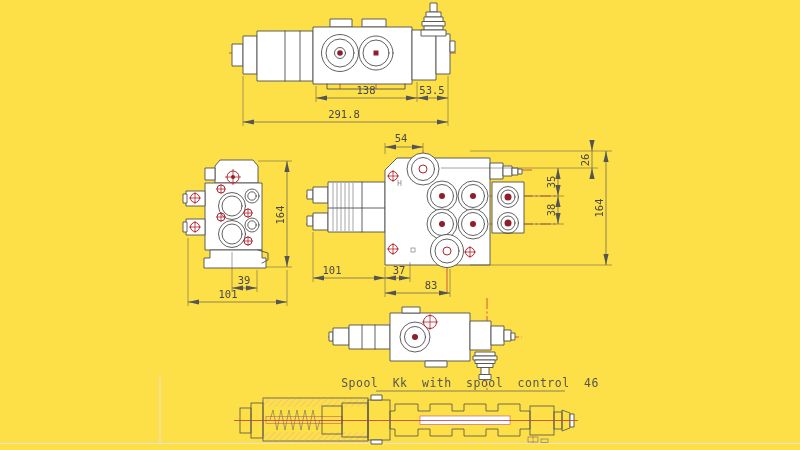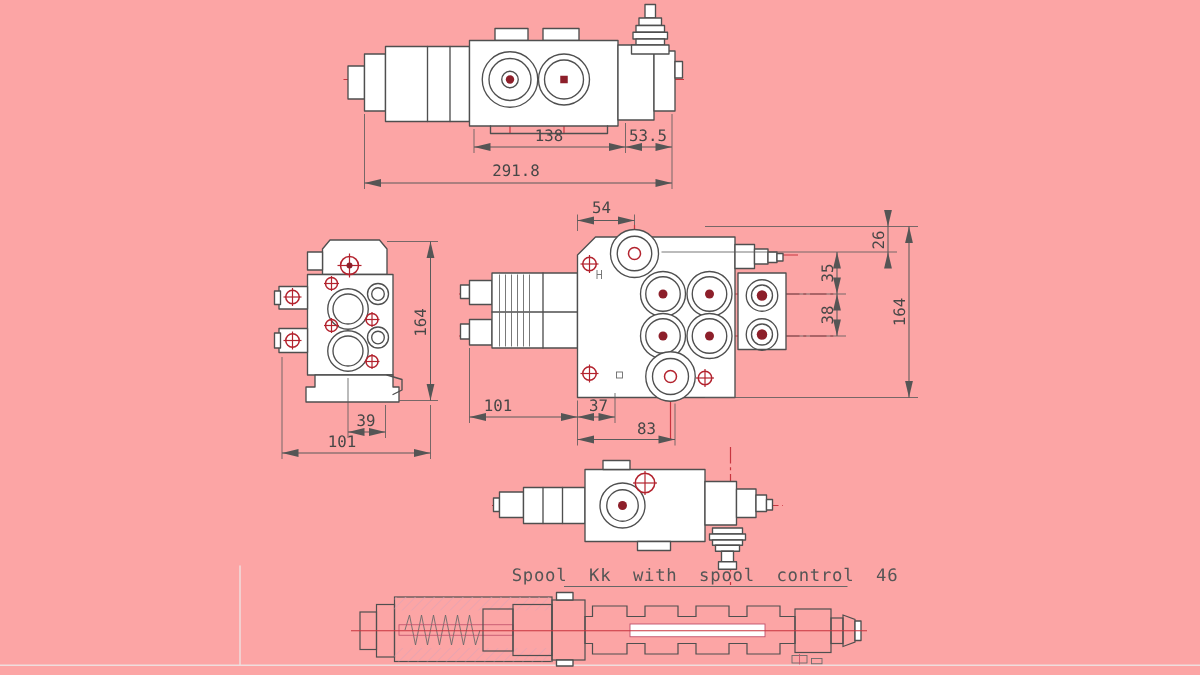--- a/index.html
+++ b/index.html
@@ -1,16 +1,16 @@
 <!DOCTYPE html>
 <html><head>
 <meta charset="utf-8">
 <style>
   html,body{margin:0;padding:0;background:#fdfdfd;}
-  .stage{position:relative;width:800px;height:450px;background:#fca5a5;overflow:hidden;
+  .stage{position:relative;width:800px;height:450px;background:#fde047;overflow:hidden;
          font-family:"DejaVu Sans Mono", monospace;}
   svg{display:block}
   .ln{fill:none;stroke:#4f4f4f;stroke-width:0.9;stroke-linejoin:round;stroke-linecap:round}
   .lnf{fill:#ffffff;stroke:#4f4f4f;stroke-width:0.9;stroke-linejoin:round}
   .thin{fill:none;stroke:#6a6a6a;stroke-width:0.6}
   .cl{fill:none;stroke:#c8353f;stroke-width:0.8;stroke-dasharray:11 2.5 2 2.5}
   .clr{fill:none;stroke:#c8353f;stroke-width:0.8}
   .tgt{fill:none;stroke:#b3232e;stroke-width:1}
   .tgtc{stroke:#b3232e;stroke-width:0.8}
   .dot{fill:#8d1f2a;stroke:none}

